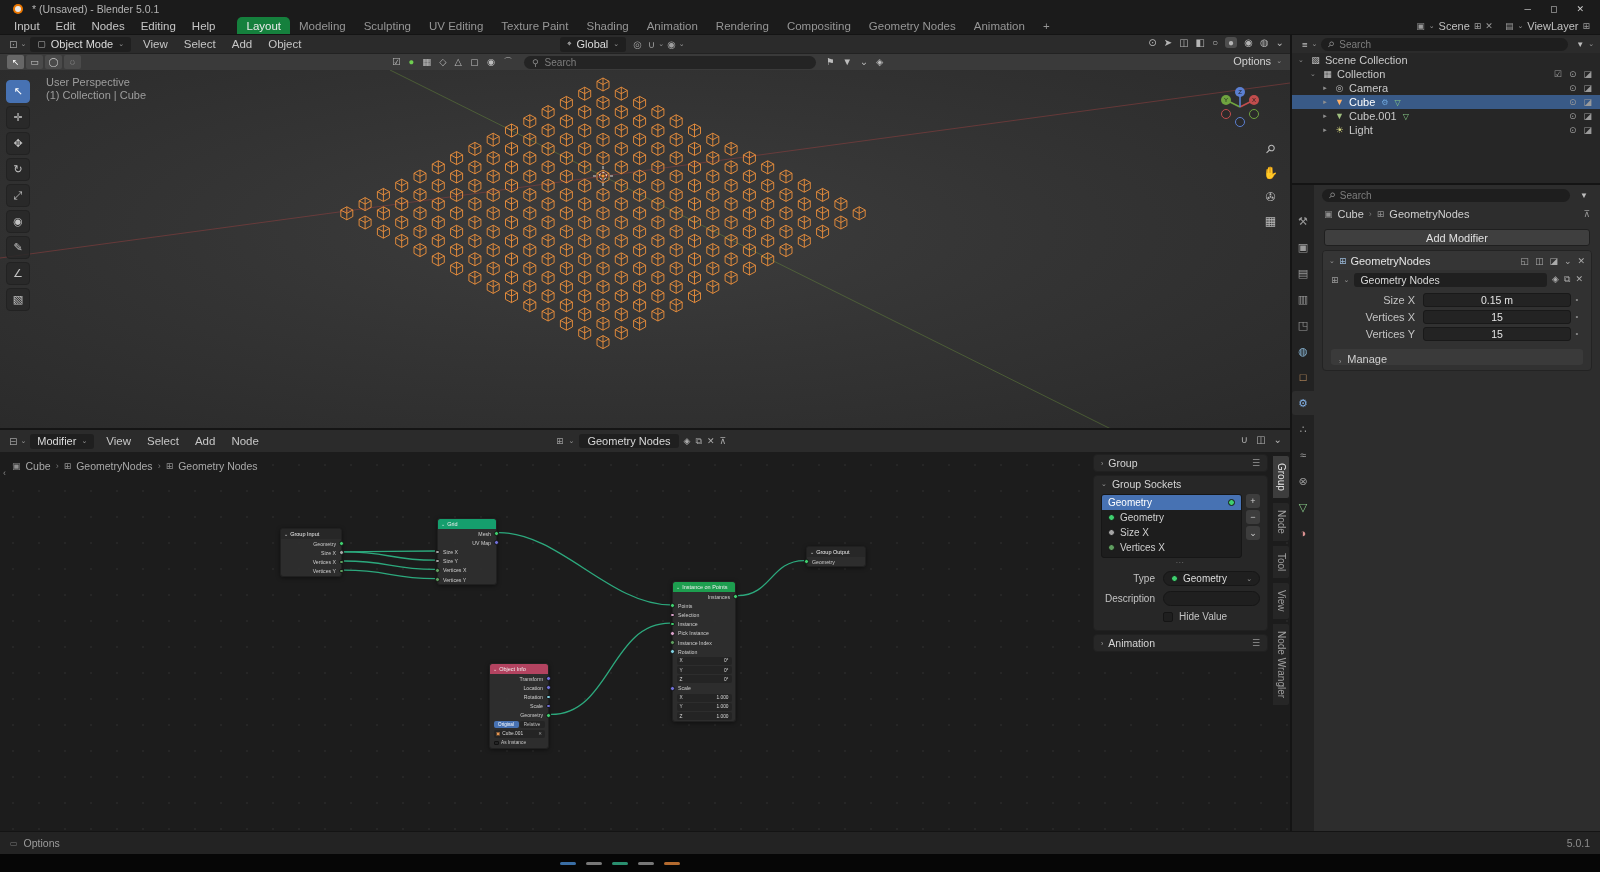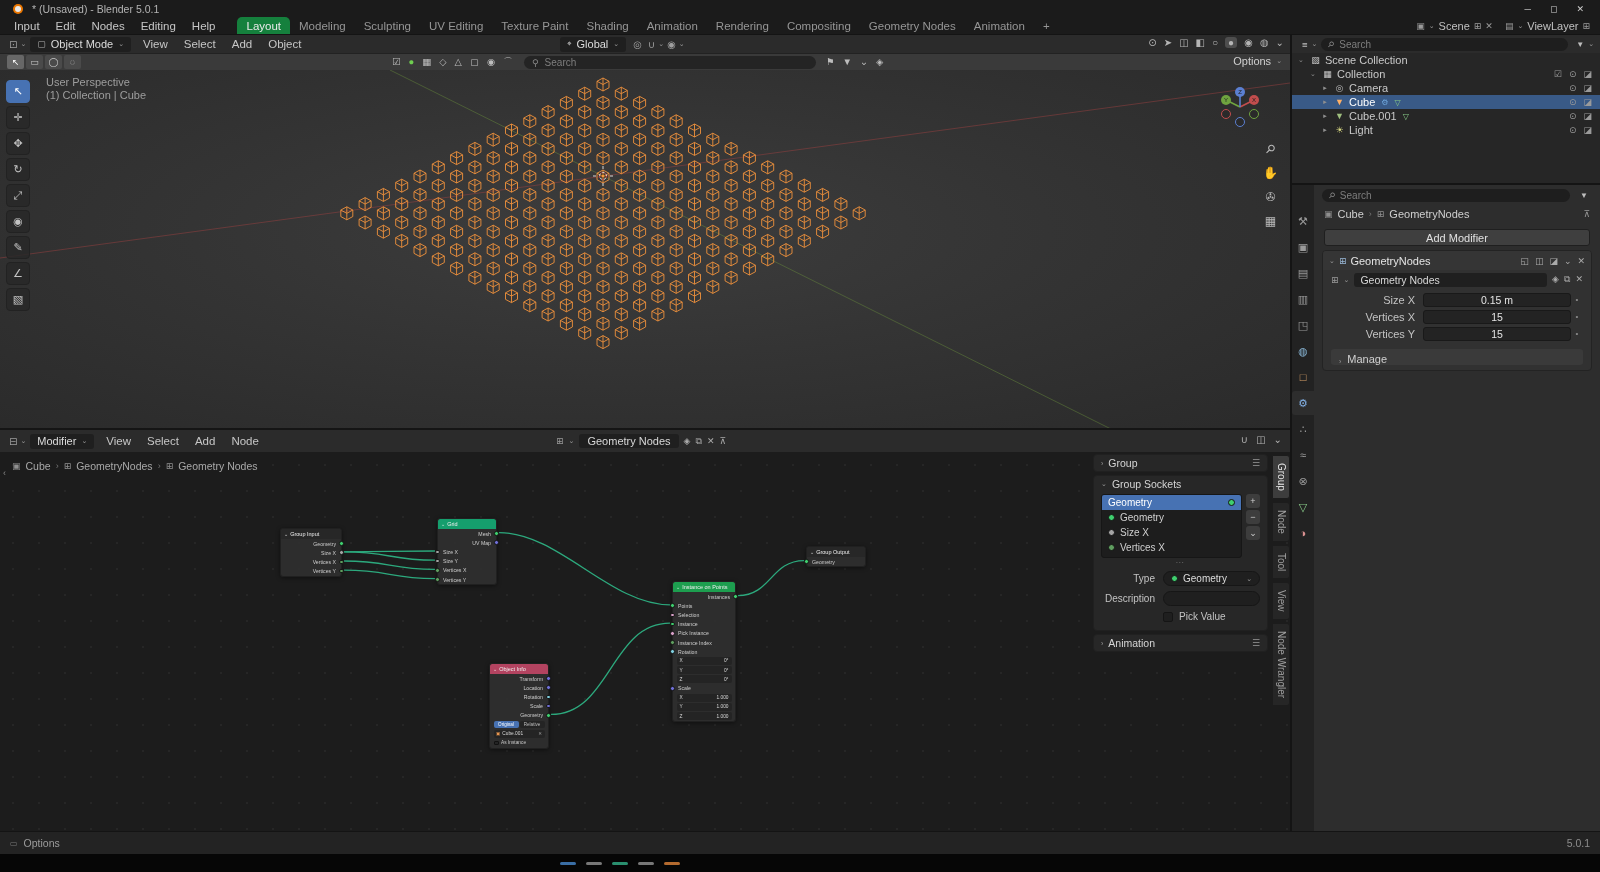--- a/index.html
+++ b/index.html
@@ -853,21 +853,21 @@
           </div>
         </div>
         <div class="gp-row">
           <div class="gp-label" data-name="socket-description-label">Description</div>
           <div class="gp-field" data-name="socket-description-field">
               <span></span>
             </div>
         </div>
         <div class="gp-row" style="padding-left:62px">
           <div class="gp-check" data-name="hide-value-checkbox"></div>
-          <span data-name="hide-value-label" style="font-size:10px">Pick Value</span>
+          <span data-name="hide-value-label" style="font-size:10px">Hide Value</span>
         </div>
       </div>
     </div>
     <div class="gp-panel" data-name="animation-panel-header">
       <div class="gp-hdr">
         <span class="car" data-name="collapse-arrow-icon">›</span>
         <span data-name="animation-panel-title">Animation</span>
         <span class="menu" data-name="panel-menu-icon">☰</span>
       </div>
     </div>

